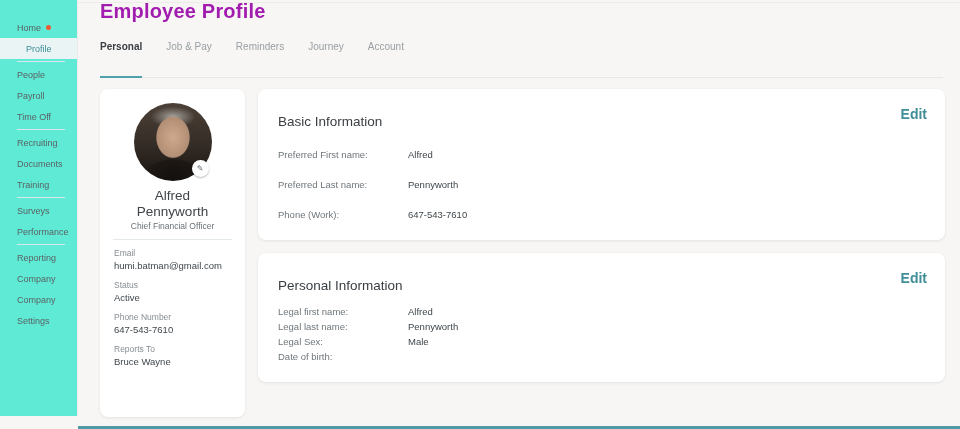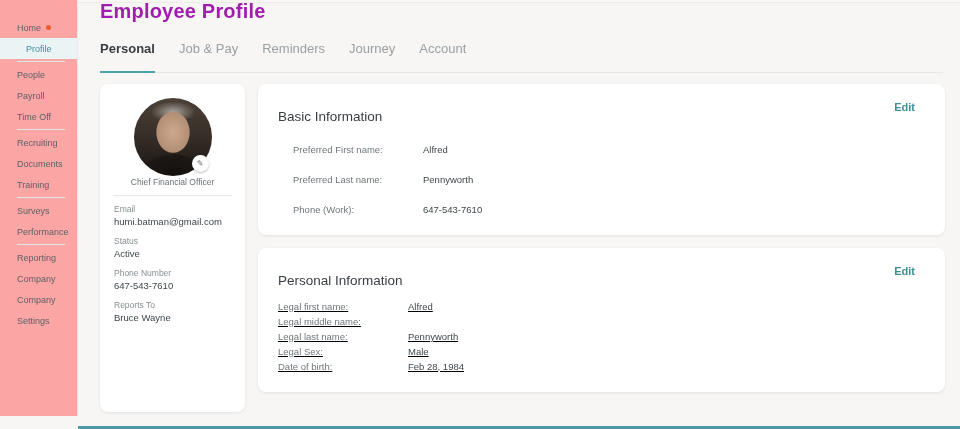--- a/index.html
+++ b/index.html
@@ -7,21 +7,21 @@
   body {
     width:960px; height:429px; position:relative; overflow:hidden;
     background:#f7f6f4; font-family:"Liberation Sans", sans-serif;
     -webkit-font-smoothing:antialiased;
   }
   .page-top-line { position:absolute; top:2px; left:0; right:0; height:1px; background:#edebe8; }
 
   
   .sidebar {
     position:absolute; left:0; top:0; bottom:13px; width:78px;
-    background:#fca5a5; border-right:1px solid #ecebe8;
+    background:#5eead4; border-right:1px solid #ecebe8;
     display:flex; flex-direction:column; z-index:3;
   }
   .nav { flex:1; padding-top:17px; }
   .nav-item {
     height:21px; display:flex; align-items:center;
     padding:0 6px 0 17px; font-size:9px; color:#5b6266; cursor:pointer;
     white-space:nowrap;
   }
   .nav-item.active { background:#eaf4f5; color:#3f8e98;padding-left:26px; }
   .nav-dot { width:5px; height:5px; border-radius:50%; background:#f15a31; margin-left:5px; flex:none; }
@@ -34,21 +34,21 @@
     width:5px; height:5px; border-left:1.2px solid #6a7175; border-top:1.2px solid #6a7175;
     transform:rotate(45deg); margin-top:2px; flex:none;
   }
 
   
   .main { position:absolute; left:78px; right:0; top:0; bottom:0; padding-left:22px; }
   .page-title { margin:0 0 0; font-size:20px; font-weight:600; color:#a21caf; letter-spacing:0.2px; }
 
   .tabs { display:flex; gap:24px; margin-top:13px; margin-right:17px; border-bottom:1px solid #e9e7e4; }
   .tab {
-    font-size:13px; color:#999fa3; padding:5px 0 15px;
+    font-size:10px; color:#999fa3; padding:5px 0 24px;
     border-bottom:2px solid transparent; margin-bottom:-1px; cursor:pointer; white-space:nowrap;
   }
   .tab.active { color:#383e43; font-weight:bold; border-bottom-color:#4da2ab; }
 
   .content { display:flex; gap:13px; margin-top:11px; margin-right:15px; align-items:flex-start; }
   .card { background:#ffffff; border-radius:8px; box-shadow:0 1px 3px rgba(30,32,34,0.09); }
 
   
   .profile-card { width:145px; flex:none; height:328px; text-align:center; overflow:hidden; }
   .avatar-wrap { width:78px; height:78px; margin:14px auto 0; position:relative; }
@@ -71,24 +71,24 @@
   .profile-divider { height:1px; background:#e4eaeb; margin:8px 13px; }
   .profile-fields { text-align:left; padding:0 14px; }
   .pf { margin-bottom:9px; }
   .pf-label { font-size:8.5px; color:#878e92; line-height:10px; margin-bottom:2px; }
   .pf-value { font-size:9.5px; color:#3f464b; line-height:11px; word-break:break-all; }
 
   
   .right-col { flex:1; min-width:0; display:flex; flex-direction:column; gap:13px; }
   .info-card { position:relative; padding:14px 30px 20px 20px; }
   .info-title { font-size:13.5px; font-weight:500; color:#383e43; line-height:16px; }
-  .edit-btn { position:absolute; top:17px; right:30px; font-size:11px; font-weight:bold; color:#3f8e98; cursor:pointer; }
+  .edit-btn { position:absolute; top:17px; right:18px; font-size:14px; font-weight:bold; color:#3f8e98; cursor:pointer; }
   .info-row { display:grid; grid-template-columns:130px 1fr; font-size:9.5px; line-height:11px; min-height:11px; }
-  .basic .info-row { margin-top:19px;margin-left:15px; }
-  .personal .info-row { margin-top:4px;text-decoration:underline; }
+  .basic .info-row { margin-top:19px; }
+  .personal .info-row { margin-top:4px; }
   .personal .info-row:first-of-type { margin-top:21px; }
   .info-label { color:#6f767b; }
   .info-value { color:#3f464b; }
 
   .bottom-bar { position:absolute; left:78px; right:0; bottom:0; height:3px; background:#4f9ba5; z-index:5; }
 </style>
 </head>
 <body>
 
 <div class="page-top-line"></div>
@@ -158,20 +158,21 @@
 
   <div class="content">
 
     <section class="card profile-card">
       <div class="avatar-wrap">
         <div class="avatar"></div>
         <div class="avatar-edit">
           <span>✎</span>
         </div>
       </div>
+      <div class="profile-name">Alfred Pennyworth</div>
       <div class="profile-role">Chief Financial Officer</div>
       <div class="profile-divider"></div>
       <div class="profile-fields">
         <div class="pf">
           <div class="pf-label">Email</div>
           <div class="pf-value">humi.batman@gmail.com</div>
         </div>
         <div class="pf">
           <div class="pf-label">Status</div>
           <div class="pf-value">Active</div>
@@ -207,34 +208,29 @@
       </section>
 
       <section class="card info-card personal">
         <h2 class="info-title">Personal Information</h2>
         <div class="edit-btn">Edit</div>
         <div class="info-row">
           <div class="info-label">Legal first name:</div>
           <div class="info-value">Alfred</div>
         </div>
         <div class="info-row">
-          <div class="info-label">Legal middle name:</div>
-          <div class="info-value"></div>
-        </div>
-        <div class="info-row">
           <div class="info-label">Legal last name:</div>
           <div class="info-value">Pennyworth</div>
         </div>
         <div class="info-row">
           <div class="info-label">Legal Sex:</div>
           <div class="info-value">Male</div>
         </div>
         <div class="info-row">
           <div class="info-label">Date of birth:</div>
-          <div class="info-value">Feb 28, 1984</div>
         </div>
 
       </section>
 
     </div>
   </div>
 </main>
 
 <div class="bottom-bar"></div>
 

